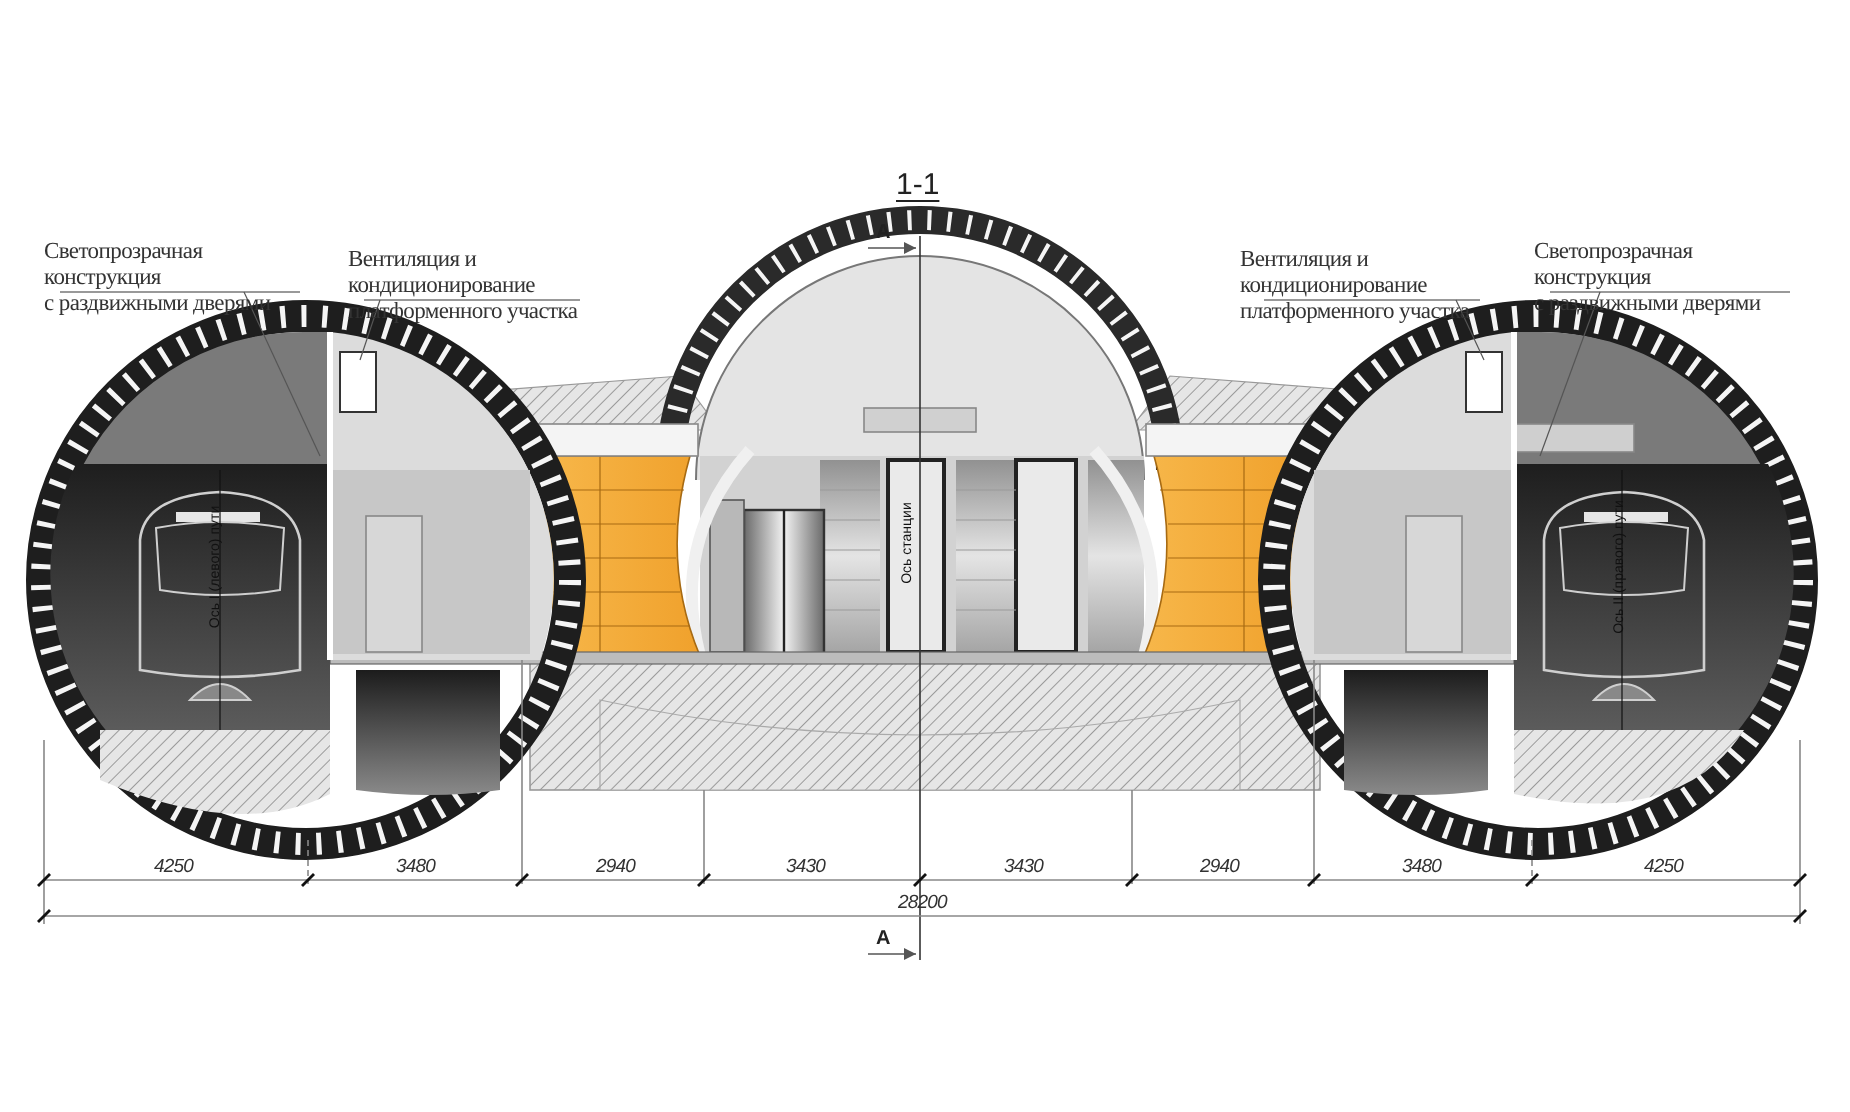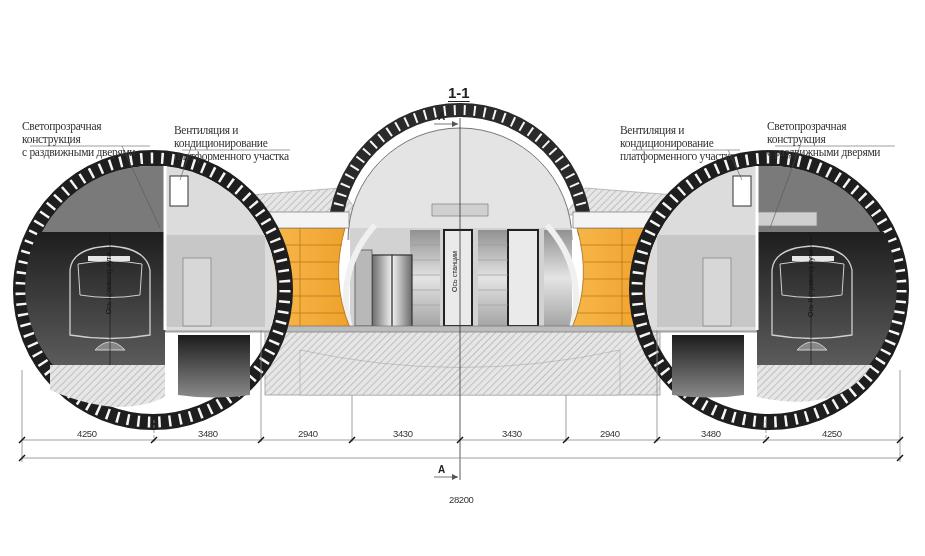--- a/index.html
+++ b/index.html
@@ -1,20 +1,20 @@
 <!DOCTYPE html>
 <html><head>
 <meta charset="utf-8">
 <style>
   html,body{margin:0;padding:0;background:#ffffff;}
   body{width:925px;height:556px;position:relative;overflow:hidden;font-family:"Liberation Sans",sans-serif;}
   .abs{position:absolute;}
-  .title{left:448px;top:84px;font-size:15px;font-weight:bold;color:#222;text-decoration:underline;text-underline-offset:3px;}
+  .title{left:448px;top:84px;font-size:15px;font-weight:normal;color:#222;text-decoration:underline;text-underline-offset:3px;}
   .callout{font-family:"Liberation Serif",serif;font-size:11.5px;color:#333;line-height:13px;letter-spacing:-0.3px;}
-  .dim{font-size:9.5px;color:#333;letter-spacing:-0.4px;}
+  .dim{font-size:9.5px;color:#333;letter-spacing:-0.4px;font-style:italic;}
   .sec-a{font-size:10px;color:#222;font-weight:bold;}
   svg{position:absolute;left:0;top:0;}
   .rv{position:absolute;font-size:7px;color:#111;transform:rotate(-90deg);transform-origin:center;white-space:nowrap;}
 </style>
 </head>
 <body>
 
 <svg width="925" height="556" viewBox="0 0 925 556">
   <defs>
     <pattern id="hatch" width="5" height="5" patternUnits="userSpaceOnUse" patternTransform="rotate(45)">
@@ -212,13 +212,13 @@
 <div class="rv" style="left:424px;top:268px;width:60px;text-align:center;">Ось станции</div>
 
 <div class="abs dim" style="left:77px;top:428px;">4250</div>
 <div class="abs dim" style="left:198px;top:428px;">3480</div>
 <div class="abs dim" style="left:298px;top:428px;">2940</div>
 <div class="abs dim" style="left:393px;top:428px;">3430</div>
 <div class="abs dim" style="left:502px;top:428px;">3430</div>
 <div class="abs dim" style="left:600px;top:428px;">2940</div>
 <div class="abs dim" style="left:701px;top:428px;">3480</div>
 <div class="abs dim" style="left:822px;top:428px;">4250</div>
-<div class="abs dim" style="left:449px;top:446px;margin-top:48px;">28200</div>
+<div class="abs dim" style="left:449px;top:446px;">28200</div>
 
 </body></html>

